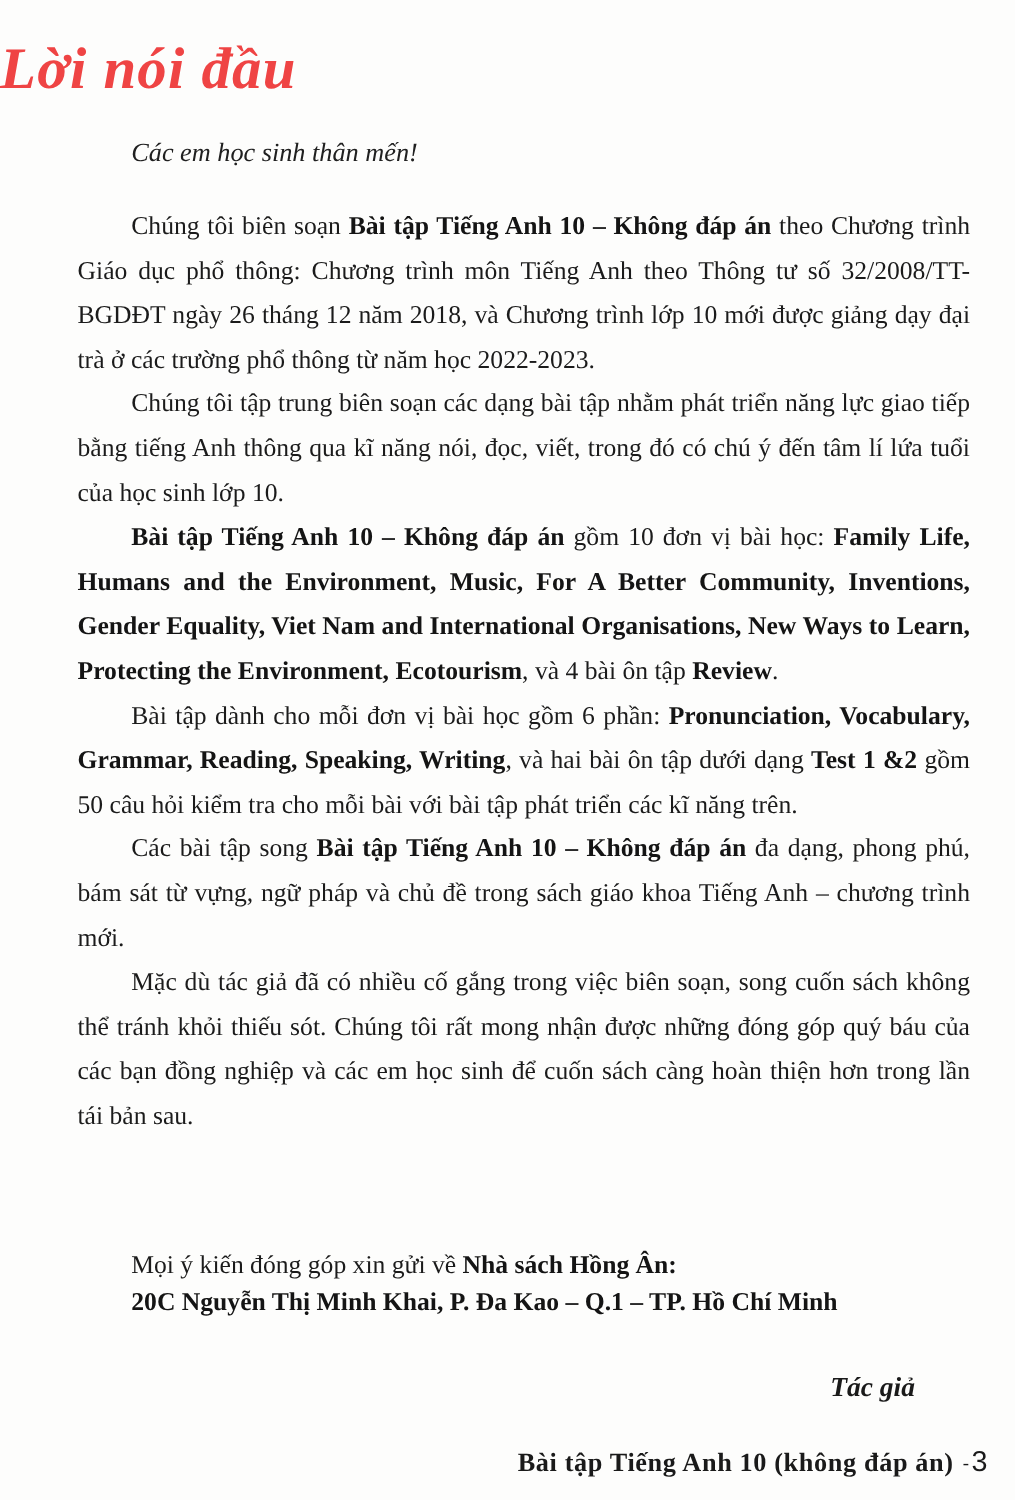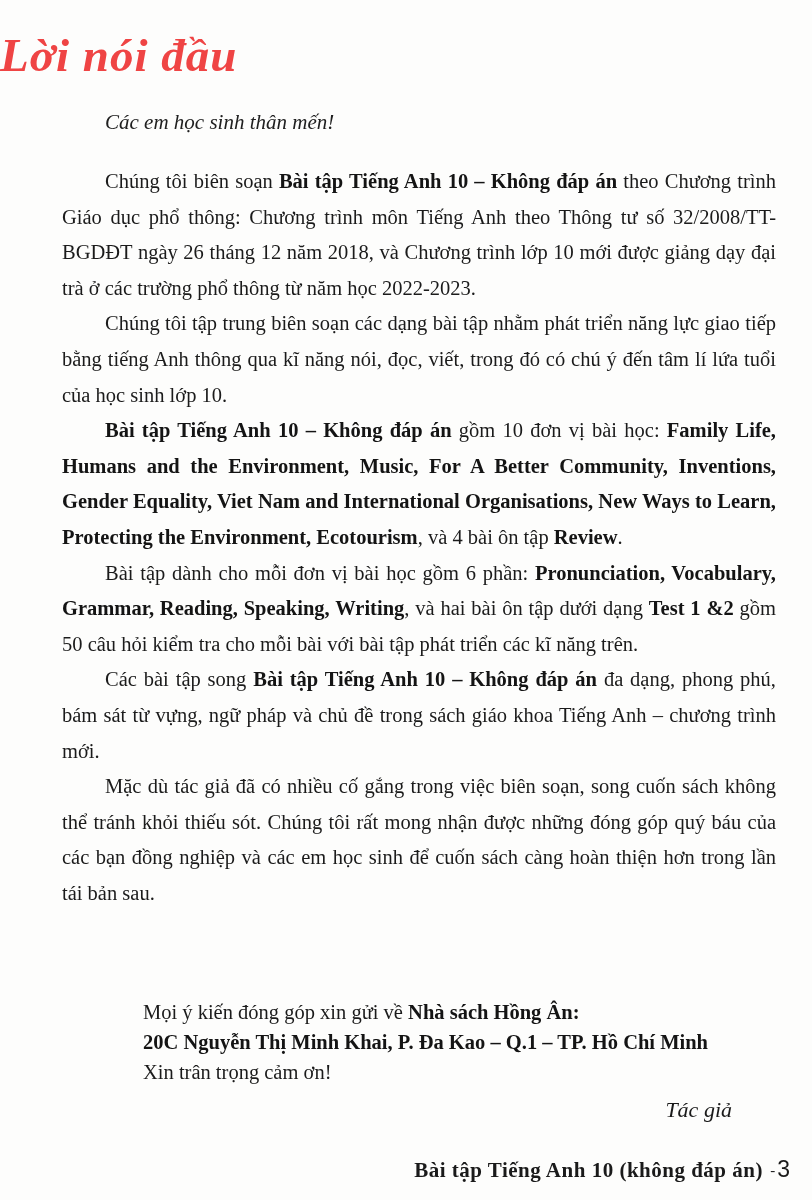--- a/index.html
+++ b/index.html
@@ -43,28 +43,27 @@
     margin-top: 21px;
   }
   .body-text p.para { margin: 0; text-indent: 43px; }
   .b { font-weight: 700; color: #141414; }
   .contact-block {
     position: absolute;
     top: 997px; left: 105px;
     font-size: 20.5px;
     line-height: 30px;
     color: #1b1b1b;
-    margin-left: 38px;
   }
   .contact-line { white-space: nowrap; }
   .author-signature {
     position: absolute;
     top: 1097px; right: 80px;
     font-style: italic;
-    font-weight: 400;
+    font-weight: 700;
     font-size: 22px;
     color: #1a1a1a;
   }
   .page-footer {
     position: absolute;
     top: 1156px; right: 22px;
     font-size: 21px;
     white-space: nowrap;
     color: #1a1a1a;
   }
@@ -90,21 +89,20 @@
       <p class="para"><span>Chúng tôi tập trung biên soạn các dạng bài tập nhằm phát triển năng lực giao tiếp bằng tiếng Anh thông qua kĩ năng nói, đọc, viết, trong đó có chú ý đến tâm lí lứa tuổi của học sinh lớp 10.</span></p>
       <p class="para"><span class="b">Bài tập Tiếng Anh 10 – Không đáp án</span><span> gồm 10 đơn vị bài học: </span><span class="b">Family Life, Humans and the Environment, Music, For A Better Community, Inventions, Gender Equality, Viet Nam and International Organisations, New Ways to Learn, Protecting the Environment, Ecotourism</span><span>, và 4 bài ôn tập </span><span class="b">Review</span><span>.</span></p>
       <p class="para"><span>Bài tập dành cho mỗi đơn vị bài học gồm 6 phần: </span><span class="b">Pronunciation, Vocabulary, Grammar, Reading, Speaking, Writing</span><span>, và hai bài ôn tập dưới dạng </span><span class="b">Test 1 &amp;2</span><span> gồm 50 câu hỏi kiểm tra cho mỗi bài với bài tập phát triển các kĩ năng trên.</span></p>
       <p class="para"><span>Các bài tập song </span><span class="b">Bài tập Tiếng Anh 10 – Không đáp án</span><span> đa dạng, phong phú, bám sát từ vựng, ngữ pháp và chủ đề trong sách giáo khoa Tiếng Anh – chương trình mới.</span></p>
       <p class="para"><span>Mặc dù tác giả đã có nhiều cố gắng trong việc biên soạn, song cuốn sách không thể tránh khỏi thiếu sót. Chúng tôi rất mong nhận được những đóng góp quý báu của các bạn đồng nghiệp và các em học sinh để cuốn sách càng hoàn thiện hơn trong lần tái bản sau.</span></p>
     </div>
 
   <div class="contact-block">
       <div class="contact-line"><span>Mọi ý kiến đóng góp xin gửi về </span><span class="b">Nhà sách Hồng Ân:</span></div>
       <div class="contact-line"><span class="b">20C Nguyễn Thị Minh Khai, P. Đa Kao – Q.1 – TP. Hồ Chí Minh</span></div>
-      <div class="contact-line"><span>Xin trân trọng cảm ơn!</span></div>
     </div>
 
   <div class="author-signature">Tác giả</div>
 
   <div class="page-footer">
     <span class="footer-book-title">Bài tập Tiếng Anh 10 (không đáp án)</span>
     <span class="footer-separator">-</span><span class="footer-page-number">3</span>
   </div>
 
 </div>

